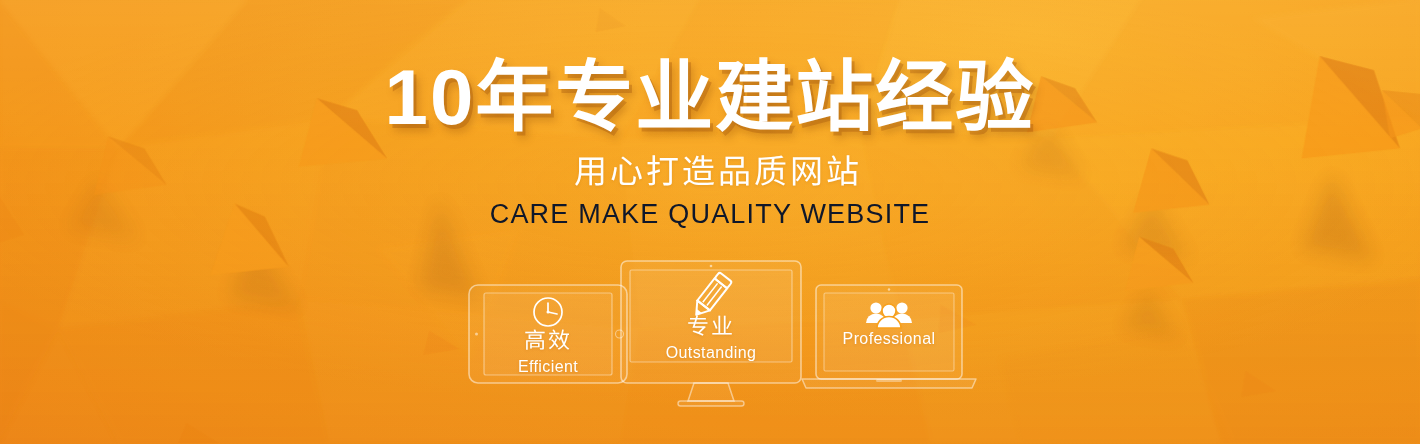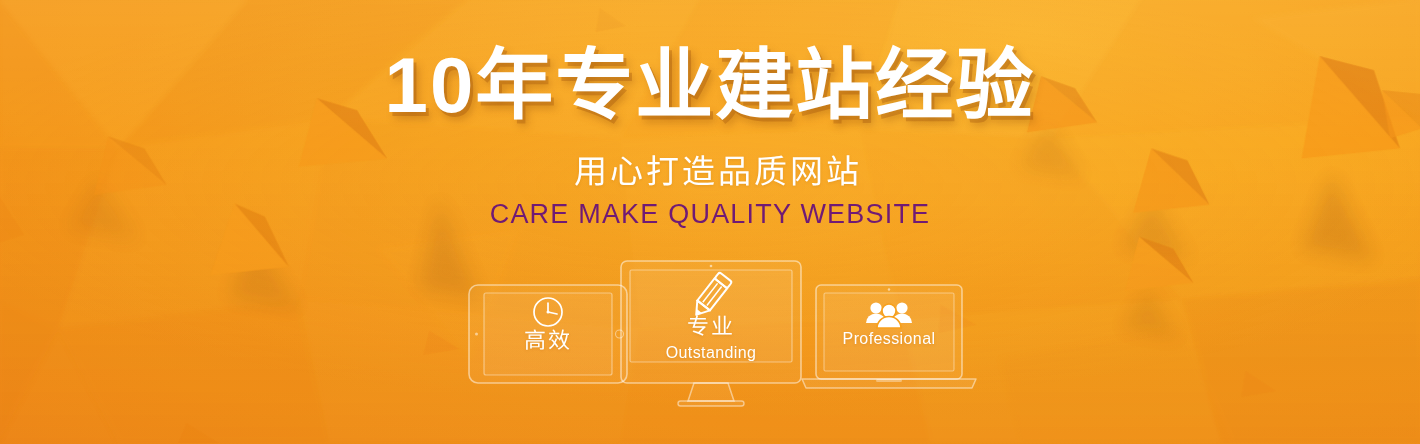--- a/index.html
+++ b/index.html
@@ -46,21 +46,21 @@
   
   .content {
     position: absolute;
     inset: 0;
     display: flex;
     flex-direction: column;
     align-items: center;
   }
 
   .headline {
-    margin: 4px;
+    margin: 16px;
     padding: 0;
     position: absolute;
     top: 42px;
     left: 0;
     right: 0;
     text-align: center;
     font-size: 78px;
     line-height: 1;
     font-weight: 700;
     letter-spacing: 2px;
@@ -88,21 +88,21 @@
 
   .subtitle-en {
     position: absolute;
     top: 201px;
     left: 0;
     right: 0;
     text-align: center;
     font-size: 27px;
     line-height: 1;
     font-weight: 400;
-    color: #701a75;
+    color: #0f172a;
     letter-spacing: 1.2px;
     white-space: nowrap;
   }
 
   
   .devices {
     position: absolute;
     left: 0;
     right: 0;
     top: 252px;
@@ -278,20 +278,21 @@
 
           <g transform="translate(80,28)">
             <circle cx="0" cy="0" r="14" fill="none" stroke="#ffffff" stroke-width="1.7"></circle>
             <line x1="0" y1="0" x2="0" y2="-9" stroke="#ffffff" stroke-width="1.7" stroke-linecap="round"></line>
             <line x1="0" y1="0" x2="9" y2="2" stroke="#ffffff" stroke-width="1.7" stroke-linecap="round"></line>
             <circle cx="0" cy="0" r="1.5" fill="#ffffff"></circle>
           </g>
         </svg>
         <div class="device-label tablet-text">
           <div class="label-cn">高效</div>
+          <div class="label-en">Efficient</div>
         </div>
       </div>
 
       <div class="device device-monitor">
         <svg viewBox="0 0 182 152" aria-hidden="true">
           <rect x="1" y="1" width="180" height="122" rx="6" ry="6" fill="rgba(255,255,255,0.05)" stroke="rgba(255,255,255,0.50)" stroke-width="1.6"></rect>
           <rect x="10" y="10" width="162" height="92" rx="1.5" ry="1.5" fill="rgba(255,255,255,0.05)" stroke="rgba(255,255,255,0.42)" stroke-width="1.2"></rect>
           <circle cx="91" cy="6" r="1.3" fill="rgba(255,255,255,0.55)"></circle>
 
           <path d="M74,123 L108,123 L114,141 L68,141 Z" fill="rgba(255,255,255,0.05)" stroke="rgba(255,255,255,0.48)" stroke-width="1.5"></path>

